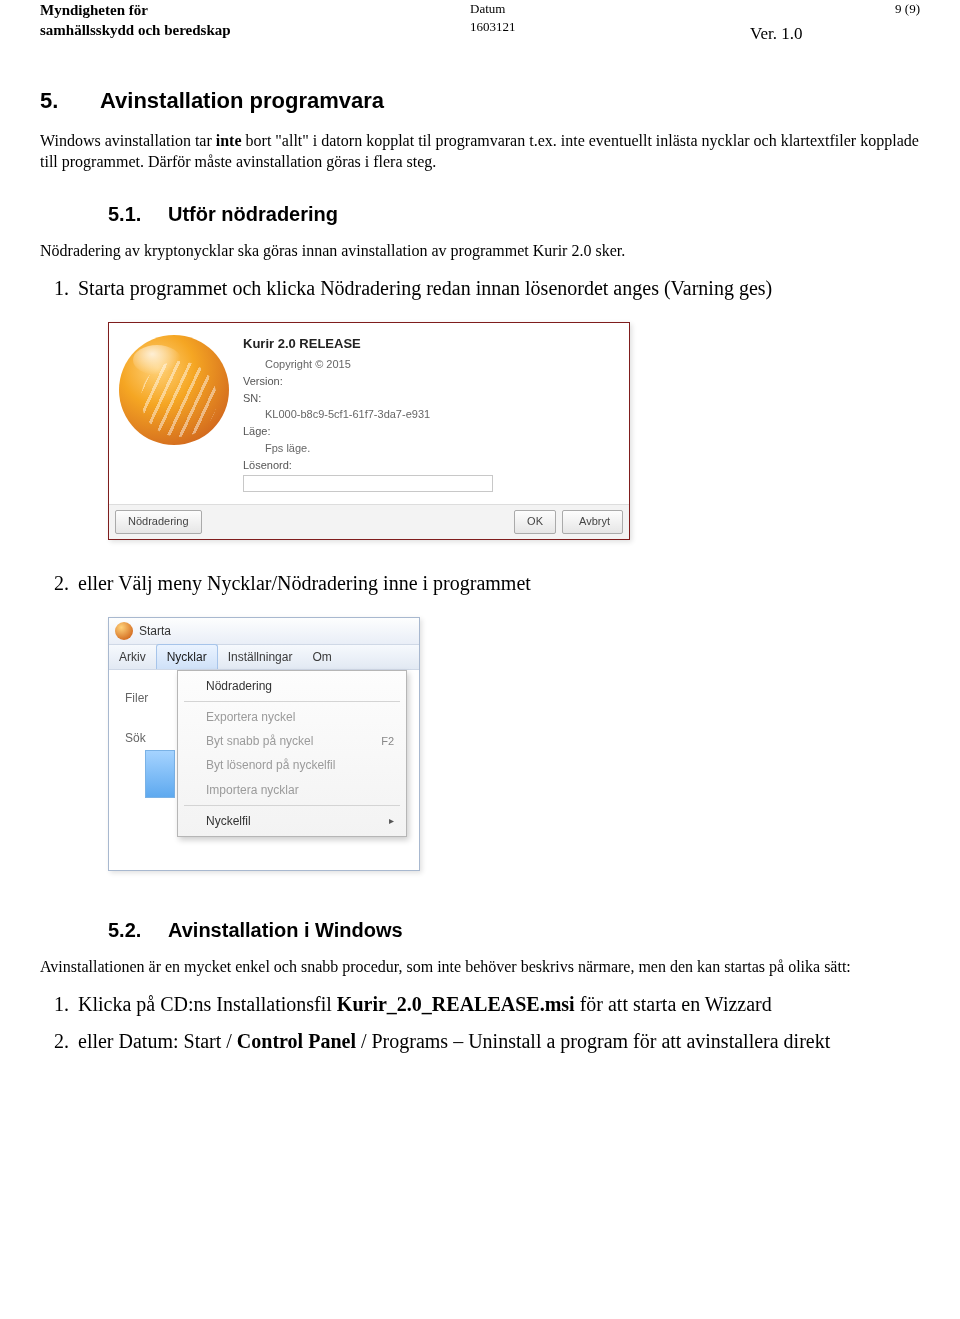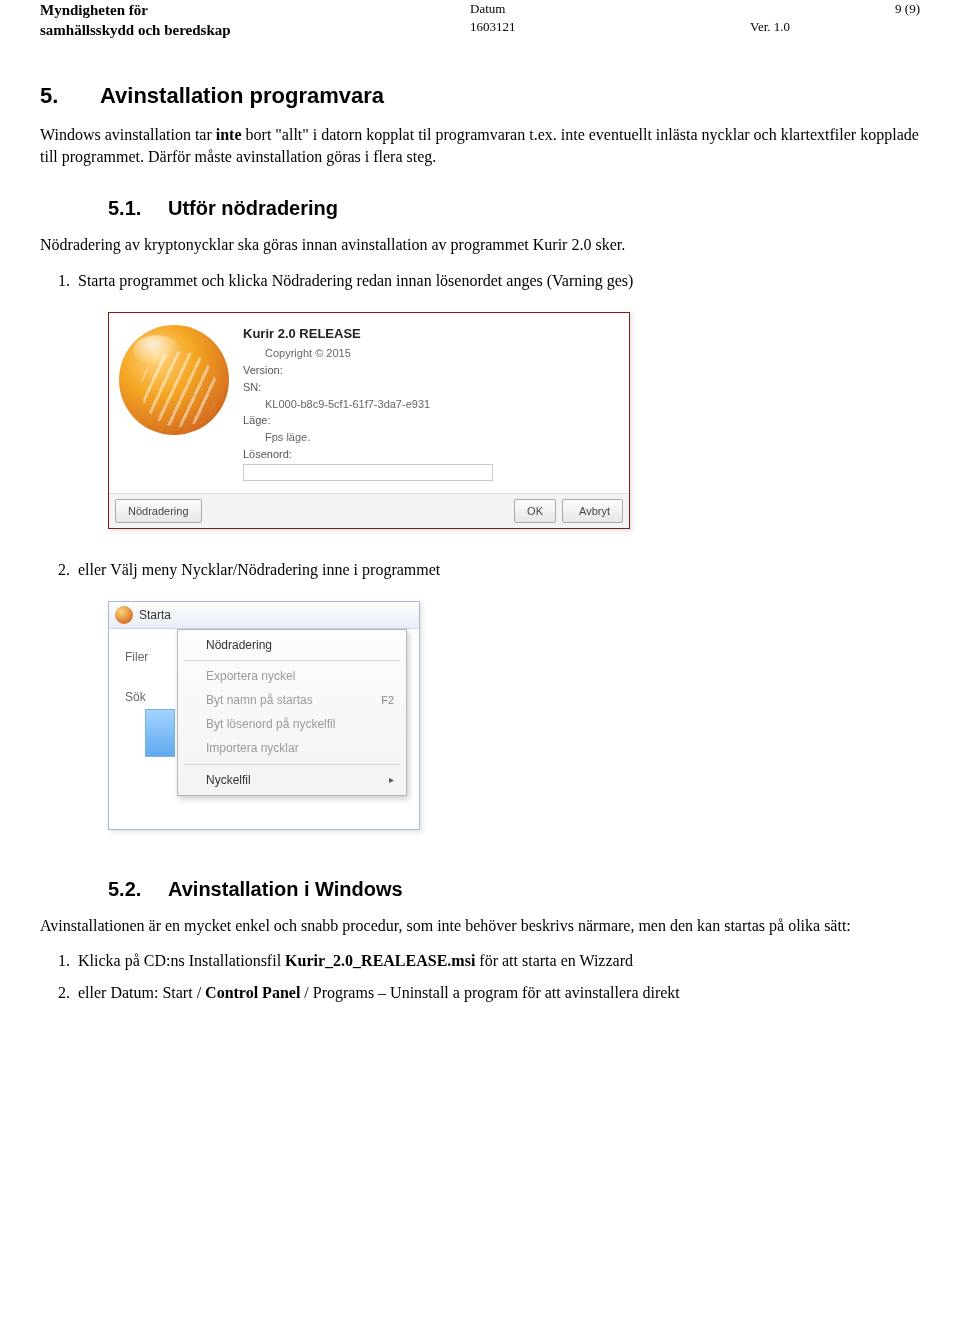--- a/index.html
+++ b/index.html
@@ -28,21 +28,21 @@
   .header-mid .title {
     font-family: Verdana, Arial, sans-serif;
     font-weight: bold;
     font-size: 18px;
   }
   .header-mid .sub {
     font-size: 13px;
   }
   .header-right {
     width: 120px;
-    font-size: 13px;
+    font-size: 17px;
   }
   .header-far {
     width: 50px;
     text-align: right;
     font-size: 13px;
   }
   h2.section {
     font-family: Verdana, Arial, sans-serif;
     font-weight: bold;
     font-size: 22px;
@@ -59,21 +59,21 @@
     width: 60px;
   }
   p.body {
     margin: 0 0 14px 0;
     font-family: Georgia, serif;
     font-size: 16px;
   }
   ol {
     margin: 0 0 20px 34px;
     padding: 0;
-    font-size: 16px;
+    font-size: 20px;
   }
   ol li {
     margin-bottom: 10px;
     padding-left: 4px;
   }
 
   
   .dialog {
     width: 520px;
     border: 1px solid #7f1d1d;
@@ -281,32 +281,38 @@
 
 <ol start="2">
   <li>eller Välj meny Nycklar/Nödradering inne i programmet</li>
 </ol>
 
 <div class="appwin">
   <div class="appwin-titlebar">
     <div class="orb-small"></div>
     <div>Starta</div>
   </div>
+  <div class="menubar">
+    <div class="menuitem">Arkiv</div>
+    <div class="menuitem open">Nycklar</div>
+    <div class="menuitem">Inställningar</div>
+    <div class="menuitem">Om</div>
+  </div>
   <div class="appwin-body">
     <div class="sidebar-labels">
       <div>Filer</div>
       <div>Sök</div>
     </div>
     <div class="blueblock"></div>
     <div class="dropdown">
       <div class="dd-item">Nödradering</div>
       <div class="dd-sep"></div>
       <div class="dd-item disabled">Exportera nyckel</div>
       <div class="dd-item disabled">
-        <span>Byt namn på startas</span>
+        <span>Byt snabb på nyckel</span>
         <span class="shortcut">F2</span>
       </div>
       <div class="dd-item disabled">Byt lösenord på nyckelfil</div>
       <div class="dd-item disabled">Importera nycklar</div>
       <div class="dd-sep"></div>
       <div class="dd-item">
         <span>Nyckelfil</span>
         <span class="arrow">▸</span>
       </div>
     </div>

